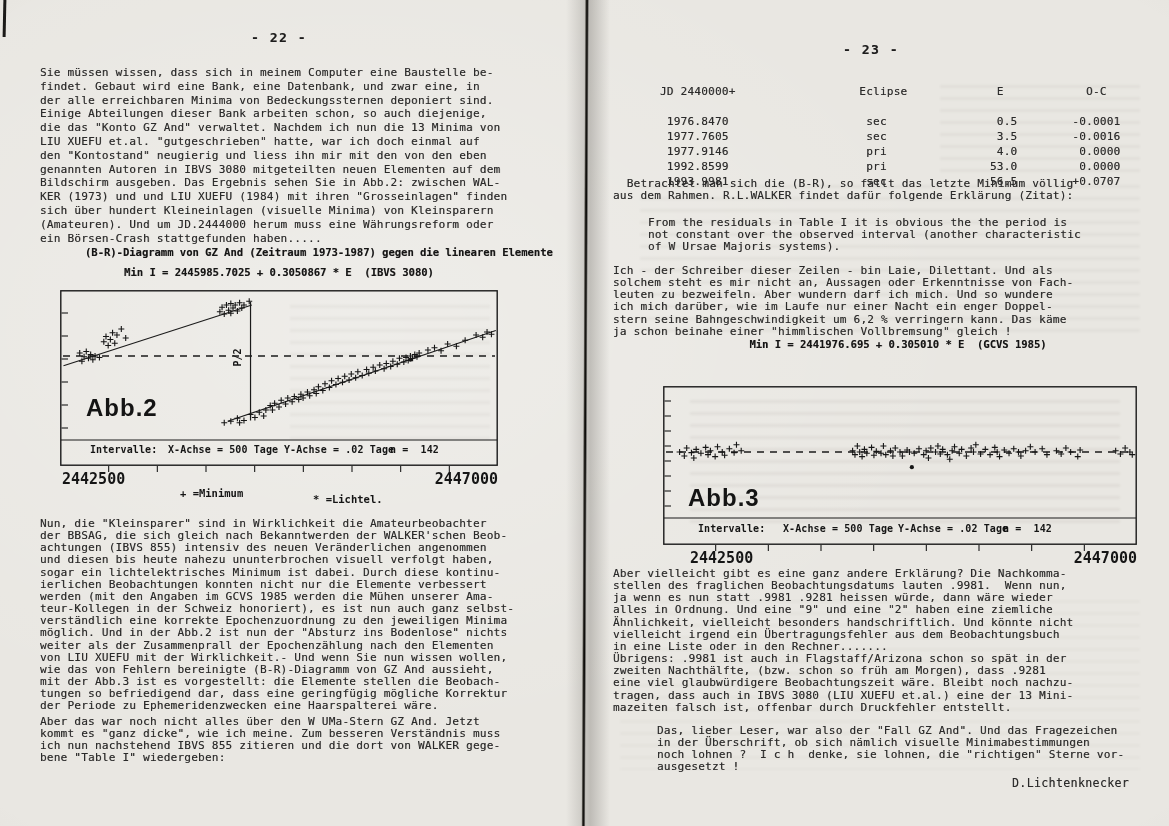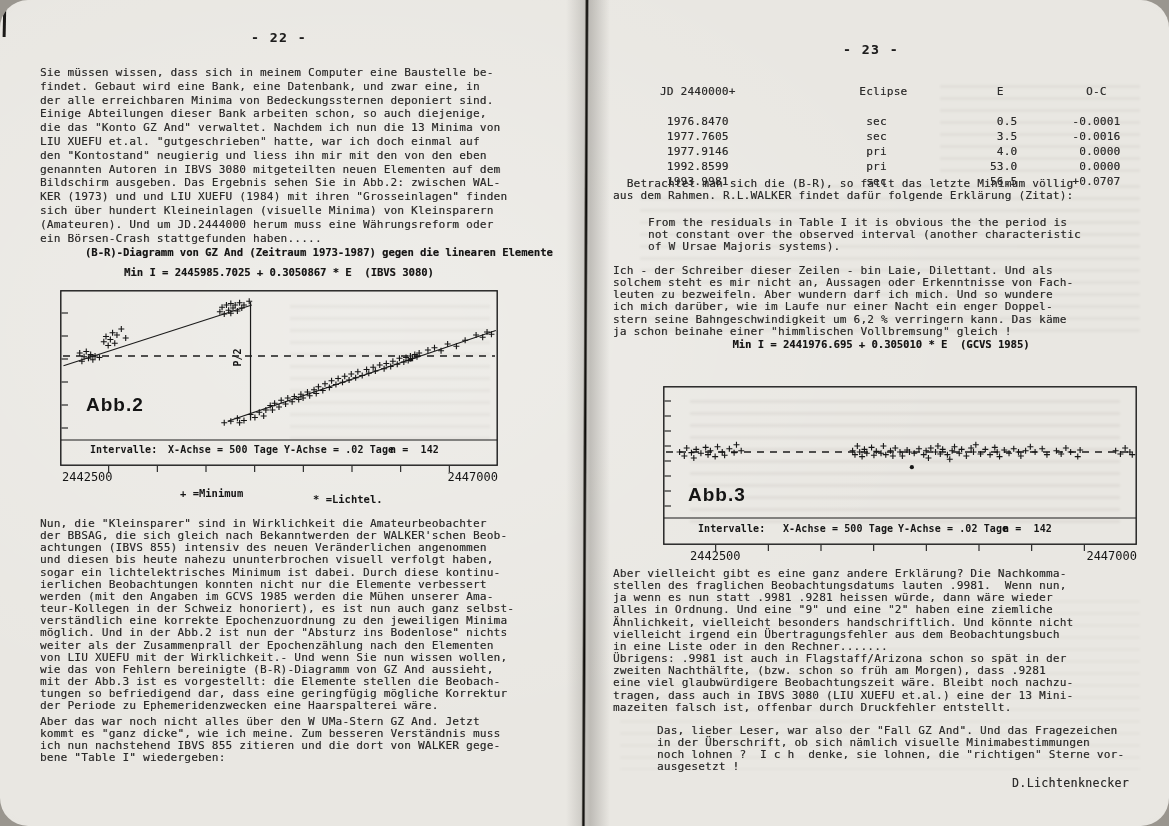--- a/index.html
+++ b/index.html
@@ -4,38 +4,37 @@
 <style>
   html,body{margin:0;padding:0;background:#9a968f;}
   .canvas{
     position:relative;width:1169px;height:826px;overflow:hidden;
     background:
       radial-gradient(ellipse 900px 600px at 30% 40%, rgba(255,255,255,.25), rgba(0,0,0,0) 70%),
       radial-gradient(ellipse 1400px 900px at 50% 50%, rgba(0,0,0,0) 60%, rgba(90,85,78,.18) 100%),
       #e9e7e2;
     font-family:"DejaVu Sans Mono","Liberation Mono",monospace;
     color:#262626;
-    border-radius:28px;
   }
   .block{
     position:absolute;white-space:pre;font-size:11px;letter-spacing:.25px;
     color:#2a2a2a;text-shadow:.3px .3px .35px rgba(55,50,45,.5);z-index:2;
   }
   .lh14{line-height:13.8px;}
   .lh12{line-height:12.15px;}
   .pagenum{font-size:13px;font-weight:bold;letter-spacing:1.5px;color:#1d1d1d;}
   .figtitle{font-size:10.5px;font-weight:bold;letter-spacing:0;color:#151515;}
   .center{text-align:center;}
   .figure{position:absolute;z-index:2;}
   .figure svg{position:absolute;left:0;top:0;}
   .fig-label{position:absolute;font-family:"Liberation Sans","DejaVu Sans",sans-serif;
-    font-weight:600;font-size:19px;letter-spacing:1px;color:#141414;z-index:3;}
+    font-weight:600;font-size:24px;letter-spacing:1px;color:#141414;z-index:3;}
   .interval-row span{position:absolute;font-size:10px;font-weight:bold;letter-spacing:.1px;color:#151515;white-space:pre;}
   .xlabels{position:absolute;z-index:2;}
-  .xlabels span{position:absolute;font-size:12px;font-weight:normal;color:#151515;white-space:pre;}
+  .xlabels span{position:absolute;font-size:15px;font-weight:bold;color:#151515;white-space:pre;}
   .legend span{position:absolute;font-size:10.5px;font-weight:bold;color:#151515;white-space:pre;z-index:2;}
   .p-half{position:absolute;font-size:10px;font-weight:bold;color:#151515;
     transform:rotate(-90deg);transform-origin:center;z-index:3;}
   .signature{font-size:11.5px;letter-spacing:.4px;}
   .gutter-soft{position:absolute;left:566px;top:0;width:44px;height:826px;z-index:4;
     background:linear-gradient(to right, rgba(80,76,70,0), rgba(80,76,70,.22) 45%, rgba(80,76,70,.28) 55%, rgba(80,76,70,0));}
   .gutter-line{position:absolute;left:585px;top:-4px;width:4px;height:836px;z-index:5;
     background:linear-gradient(to right, rgba(40,38,35,.1), #26241f 35%, #0d0c0a 60%, rgba(40,38,35,.1));
     transform:rotate(.25deg);transform-origin:top center;}
   .corner-mark{position:absolute;left:3px;top:0;width:3px;height:37px;background:#1b1a18;z-index:5;transform:rotate(1.2deg);}
@@ -255,21 +254,21 @@
     <div class="block lh12" style="left:648px;top:217px;">From the residuals in Table I it is obvious the the period is
 not constant over the observed interval (another characteristic
 of W Ursae Majoris systems).</div>
     <div class="block lh12" style="left:613px;top:265px;">Ich - der Schreiber dieser Zeilen - bin Laie, Dilettant. Und als
 solchem steht es mir nicht an, Aussagen oder Erkenntnisse von Fach-
 leuten zu bezweifeln. Aber wundern darf ich mich. Und so wundere
 ich mich darüber, wie im Laufe nur einer Nacht ein enger Doppel-
 stern seine Bahngeschwindigkeit um 6,2 % verringern kann. Das käme
 ja schon beinahe einer "himmlischen Vollbremsung" gleich !</div>
 
-    <div class="block figtitle center" style="left:644px;top:338px;width:474px;text-align:center;">Min I = 2441976.695 + 0.305010 * E  (GCVS 1985)</div>
+    <div class="block figtitle center" style="left:661px;top:338px;width:474px;text-align:center;">Min I = 2441976.695 + 0.305010 * E  (GCVS 1985)</div>
 
     <div class="figure" style="left:663px;top:386px;width:474px;height:167px;">
       <svg width="474" height="167">
           <rect x="0.8" y="0.8" width="472.4" height="157.4" fill="none" stroke="#1b1b1b" stroke-width="1.4"></rect>
           <line x1="1" y1="132" x2="473" y2="132" stroke="#1b1b1b" stroke-width="1.2"></line>
           <line x1="1.5" y1="15" x2="8" y2="15" stroke="#1b1b1b" stroke-width="1.1"></line>
           <line x1="1.5" y1="30" x2="8" y2="30" stroke="#1b1b1b" stroke-width="1.1"></line>
           <line x1="1.5" y1="45" x2="8" y2="45" stroke="#1b1b1b" stroke-width="1.1"></line>
           <line x1="1.5" y1="60" x2="8" y2="60" stroke="#1b1b1b" stroke-width="1.1"></line>
           <line x1="1.5" y1="75" x2="8" y2="75" stroke="#1b1b1b" stroke-width="1.1"></line>

